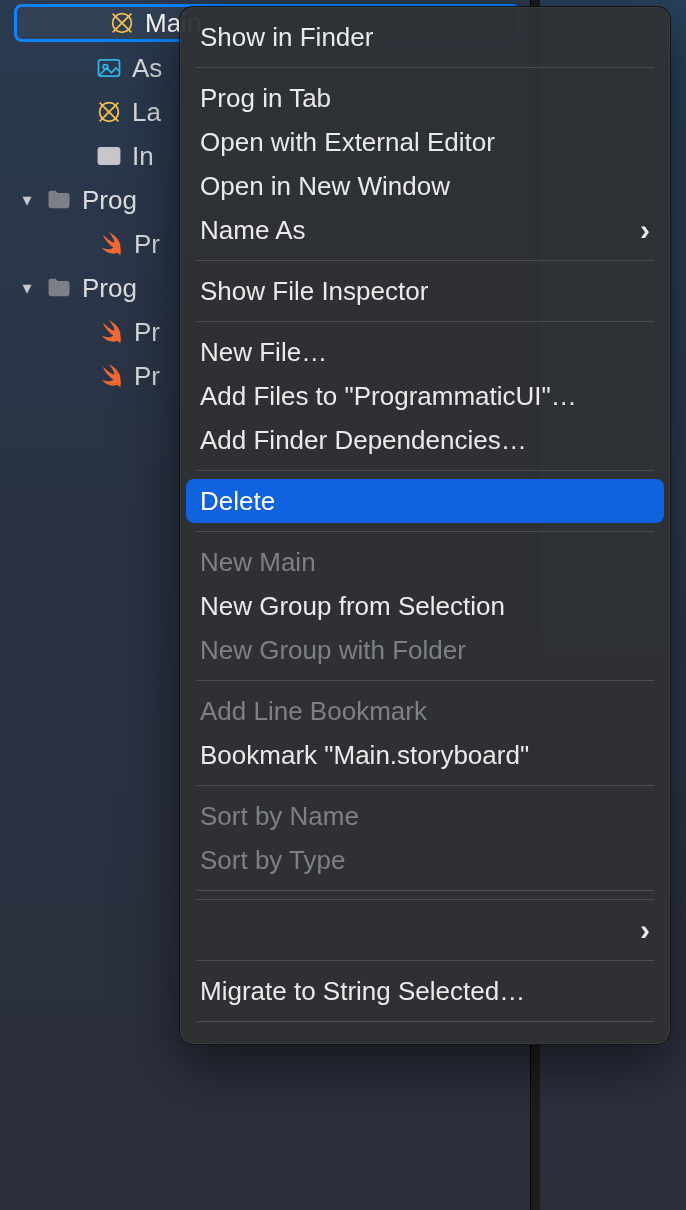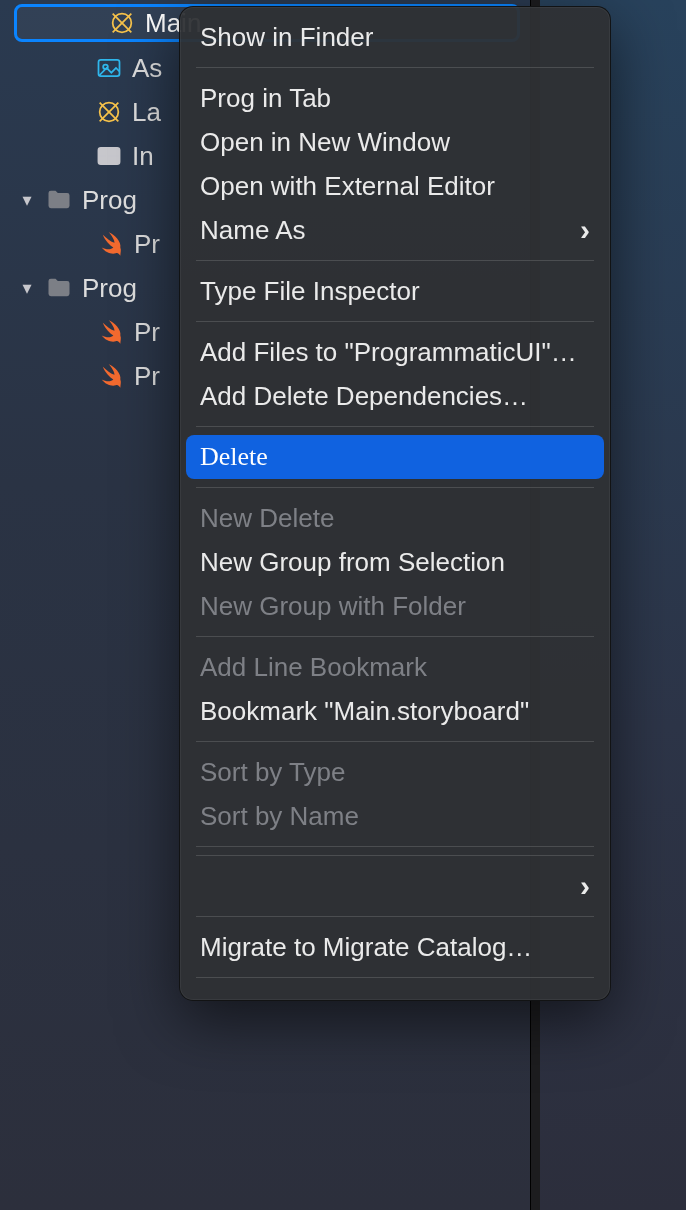--- a/index.html
+++ b/index.html
@@ -84,21 +84,21 @@
     bottom: 0;
     right: 0;
     background: linear-gradient(180deg, #28425c 0%, #2d3548 60%, #2c2e3c 100%);
   }
 
   
   .menu {
     position: absolute;
     left: 179px;
     top: 6px;
-    width: 432px;
+    width: 492px;
     border-radius: 14px;
     background: rgba(46,48,52,0.95);
     box-shadow: 0 20px 60px rgba(0,0,0,0.55), 0 0 0 1px rgba(255,255,255,0.05) inset;
     border: 1px solid rgba(0,0,0,0.6);
     padding: 8px 6px 14px 6px;
     box-sizing: border-box;
   }
 
   .menu-item {
     height: 44px;
@@ -107,21 +107,20 @@
     padding: 0 14px 0 14px;
     border-radius: 8px;
     font-size: 26px;
     color: #eaeaea;
     position: relative;
   }
   .menu-item.disabled { color: #7e8086; }
   .menu-item.highlight {
     background: #1062e0;
     color: #fff;
-    font-family: Liberation Serif, serif;
   }
   .menu-item .chev-right {
     position: absolute;
     right: 14px;
     color: inherit;
   }
 
   .menu-sep {
     height: 1px;
     background: rgba(255,255,255,0.14);
@@ -235,71 +234,74 @@
 
 <div class="menu" id="ctx-menu">
     <div class="menu-item">
       <span>Show in Finder</span>
     </div>
     <div class="menu-sep"></div>
     <div class="menu-item">
       <span>Prog in Tab</span>
     </div>
     <div class="menu-item">
+      <span>Open with External Editor</span>
+    </div>
+    <div class="menu-item">
       <span>Open in New Window</span>
-    </div>
-    <div class="menu-item">
-      <span>Open with External Editor</span>
     </div>
     <div class="menu-item">
       <span>Name As</span>
       <span class="chev-right" style="font-size: 30px; font-weight: 600;">›</span>
     </div>
     <div class="menu-sep"></div>
     <div class="menu-item">
-      <span>Type File Inspector</span>
-    </div>
-    <div class="menu-sep"></div>
+      <span>Show File Inspector</span>
+    </div>
+    <div class="menu-sep"></div>
+    <div class="menu-item">
+      <span>New File…</span>
+    </div>
     <div class="menu-item">
       <span>Add Files to "ProgrammaticUI"…</span>
     </div>
     <div class="menu-item">
-      <span>Add Delete Dependencies…</span>
+      <span>Add Finder Dependencies…</span>
     </div>
     <div class="menu-sep"></div>
     <div class="menu-item highlight">
       <span>Delete</span>
     </div>
     <div class="menu-sep"></div>
     <div class="menu-item disabled">
-      <span>New Delete</span>
+      <span>New Main</span>
     </div>
     <div class="menu-item">
       <span>New Group from Selection</span>
     </div>
     <div class="menu-item disabled">
       <span>New Group with Folder</span>
     </div>
     <div class="menu-sep"></div>
     <div class="menu-item disabled">
       <span>Add Line Bookmark</span>
     </div>
     <div class="menu-item">
       <span>Bookmark "Main.storyboard"</span>
     </div>
     <div class="menu-sep"></div>
     <div class="menu-item disabled">
+      <span>Sort by Name</span>
+    </div>
+    <div class="menu-item disabled">
       <span>Sort by Type</span>
     </div>
-    <div class="menu-item disabled">
-      <span>Sort by Name</span>
-    </div>
     <div class="menu-sep"></div>
     <div class="menu-sep"></div>
     <div class="menu-item">
       <span class="chev-right" style="font-size: 30px; font-weight: 600;">›</span>
     </div>
     <div class="menu-sep"></div>
     <div class="menu-item">
-      <span>Migrate to Migrate Catalog…</span>
+      <span>Migrate to String Selected…</span>
     </div>
     <div class="menu-sep"></div>
   </div>
 
 </body></html>

